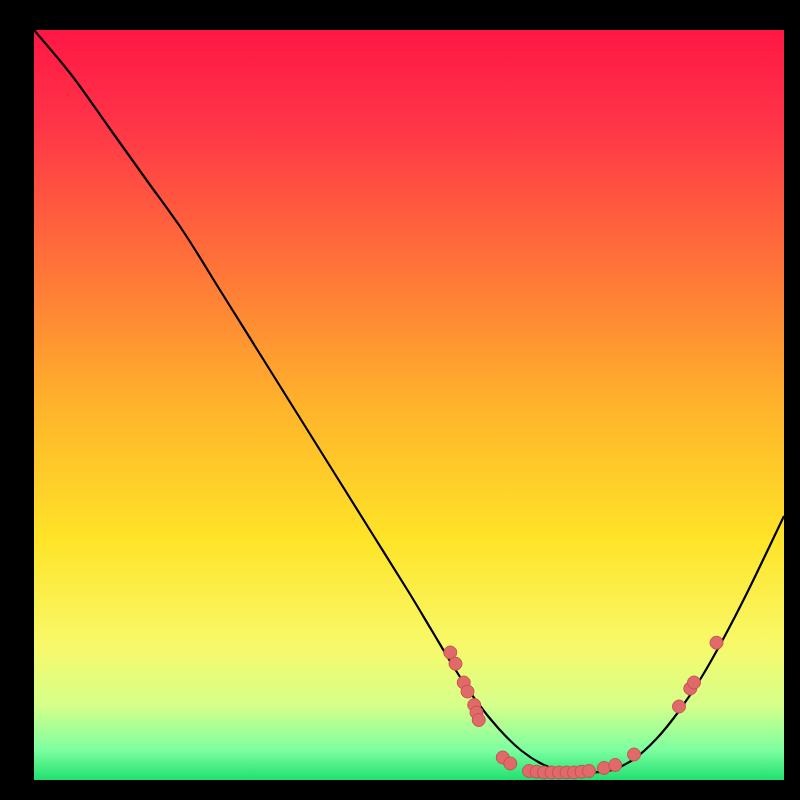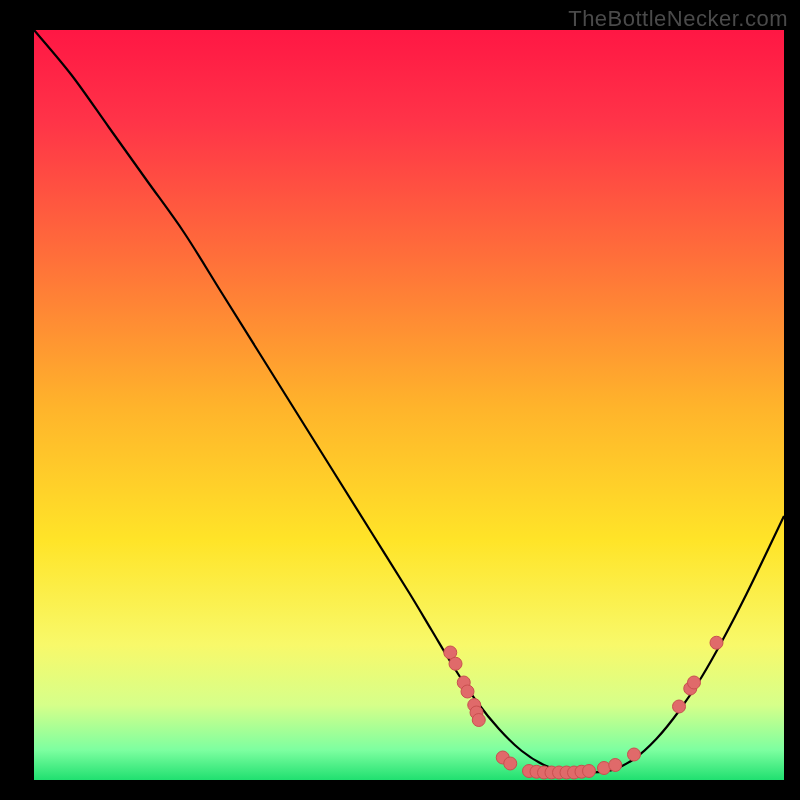--- a/index.html
+++ b/index.html
@@ -73,14 +73,13 @@
           <circle cx="570" cy="738" r="6.5" fill="#e06a6a" stroke="#c94f4f" stroke-width="1"></circle>
           <circle cx="581.25" cy="735" r="6.5" fill="#e06a6a" stroke="#c94f4f" stroke-width="1"></circle>
           <circle cx="600" cy="724.5" r="6.5" fill="#e06a6a" stroke="#c94f4f" stroke-width="1"></circle>
           <circle cx="645" cy="676.5" r="6.5" fill="#e06a6a" stroke="#c94f4f" stroke-width="1"></circle>
           <circle cx="656.25" cy="658.5" r="6.5" fill="#e06a6a" stroke="#c94f4f" stroke-width="1"></circle>
           <circle cx="660" cy="652.5" r="6.5" fill="#e06a6a" stroke="#c94f4f" stroke-width="1"></circle>
           <circle cx="682.5" cy="612.75" r="6.5" fill="#e06a6a" stroke="#c94f4f" stroke-width="1"></circle>
         </g>
       </svg>
   </div>
-  <div class="watermark" style="right: 12px; top: 6px;">TheBottleNecker.com</div>
 </div>
 
 </body></html>

